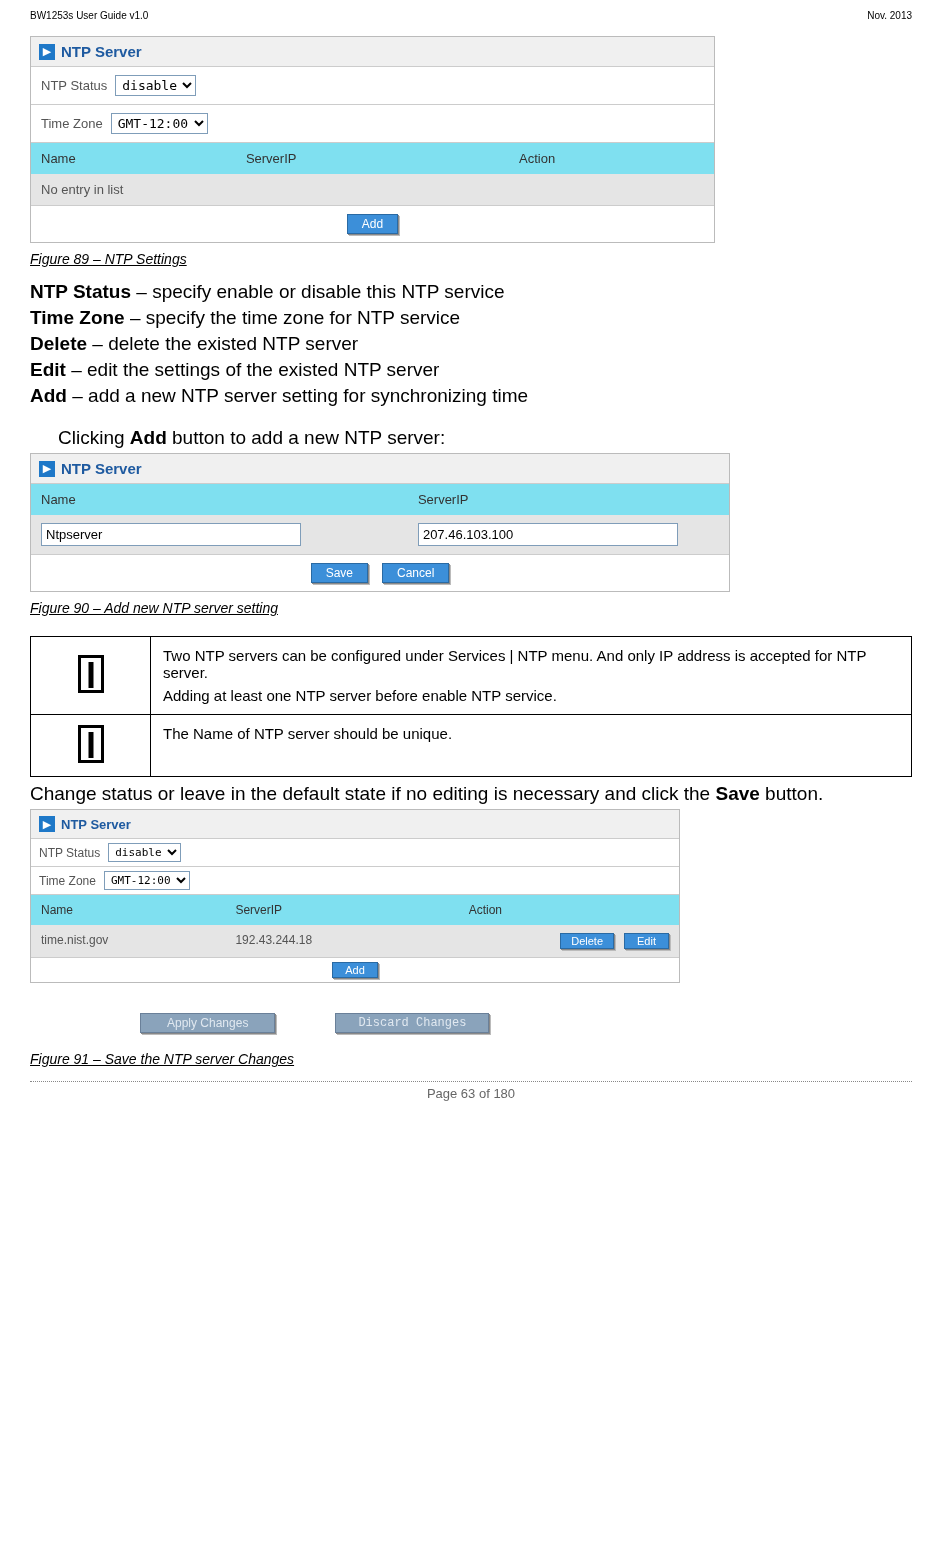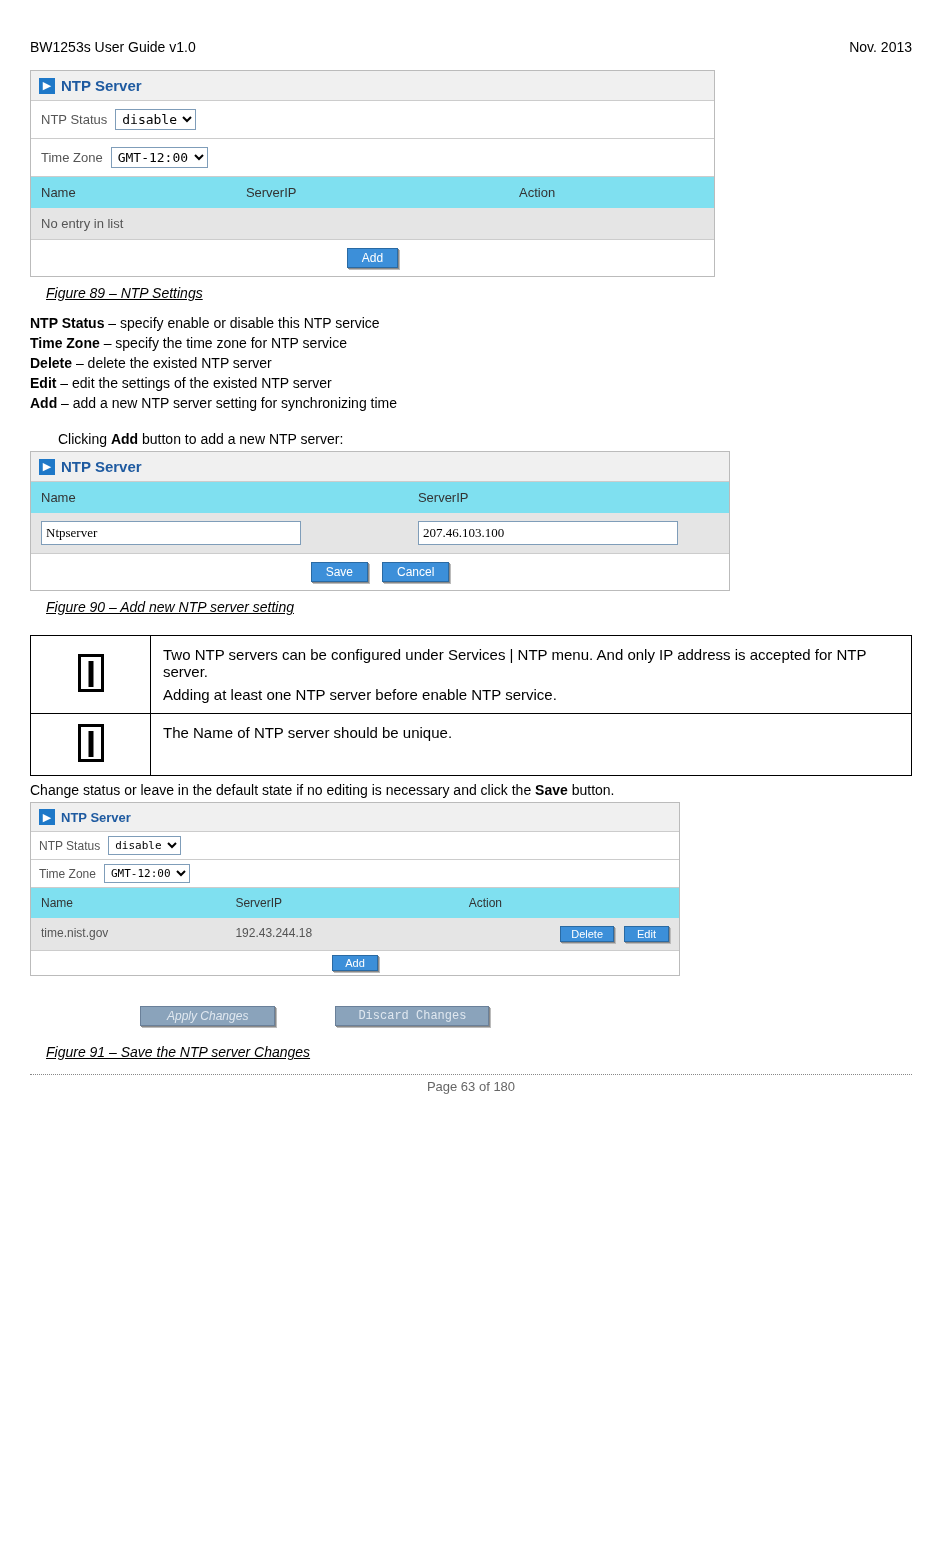--- a/index.html
+++ b/index.html
@@ -7,24 +7,23 @@
     font-family: Arial, Helvetica, sans-serif;
     font-size: 14px;
     color: #000;
     background: #fff;
     width: 942px;
     padding: 10px 30px 20px 30px;
   }
   .header-row {
     display: flex;
     justify-content: space-between;
-    font-size: 14px;
+    font-size: 10px;
     color: #000;
     margin-bottom: 15px;
-    margin-top: 29px;
   }
   .panel {
     border: 1px solid #bbb;
   }
   .panel-lg { width: 685px; }
   .panel-md { width: 700px; }
   .panel-sm { width: 650px; }
   .panel-title-bar {
     background: #f0f0f0;
     border-bottom: 1px solid #ccc;
@@ -95,24 +94,24 @@
     cursor: pointer;
   }
   .btn3d.grey {
     background: #8aa3bb;
     color: #e0e8f0;
     border-color: #6a8099;
   }
   .caption-under {
     font-style: italic;
     font-size: 14px;
-    margin: 8px 0 14px 16px;
+    margin: 8px 0 14px 0;
     text-decoration: underline;
   }
-  .para { margin: 4px 0; font-size: 14px; }
+  .para { margin: 4px 0; font-size: 19px; }
   .para .b { font-weight: bold; }
   .info-table {
     border-collapse: collapse;
     width: 100%;
     margin: 20px 0 6px 0;
   }
   .info-table td {
     border: 1px solid #000;
     padding: 10px 12px;
     vertical-align: top;
@@ -131,21 +130,21 @@
   }
   .info-icon::after {
     content: "";
     position: absolute;
     left: 50%; top: 4px;
     transform: translateX(-50%);
     width: 5px; height: 26px;
     background: #000;
   }
   input.txt {
-    font-family: Liberation Serif, serif;
+    font-family: Liberation Sans, sans-serif;
     font-size: 13px;
     border: 1px solid #7f9db9;
     padding: 3px 4px;
     width: 260px;
   }
   .footer-dots {
     border-top: 1px dotted #888;
     margin-top: 10px;
     padding-top: 4px;
     text-align: center;
@@ -285,21 +284,21 @@
       <span class="btn3d" style="font-size:11px;padding:1px 10px;">Delete</span>
       <span class="btn3d" style="font-size:11px;padding:1px 12px;">Edit</span>
     </div>
   </div>
   <div class="panel-row btnrow" style="padding:4px;border-bottom:none;">
     <span class="btn3d" style="font-size:11px;padding:1px 12px;">Add</span>
   </div>
 </div>
 
 <div class="apply-row">
-  <span class="btn3d grey" style="padding:2px 26px;font-style:italic;">Apply Changes</span>
+  <span class="btn3d grey" style="padding:2px 26px;">Apply Changes</span>
   <span class="btn3d grey" style="padding:2px 22px;font-family:Liberation Mono, monospace;">Discard Changes</span>
 </div>
 
 <div class="caption-under" style="margin-top:18px;">Figure 91 – Save the NTP server Changes</div>
 
 <div class="footer-dots">
   <span>Page 63 of 180</span>
 </div>
 
 </body></html>

